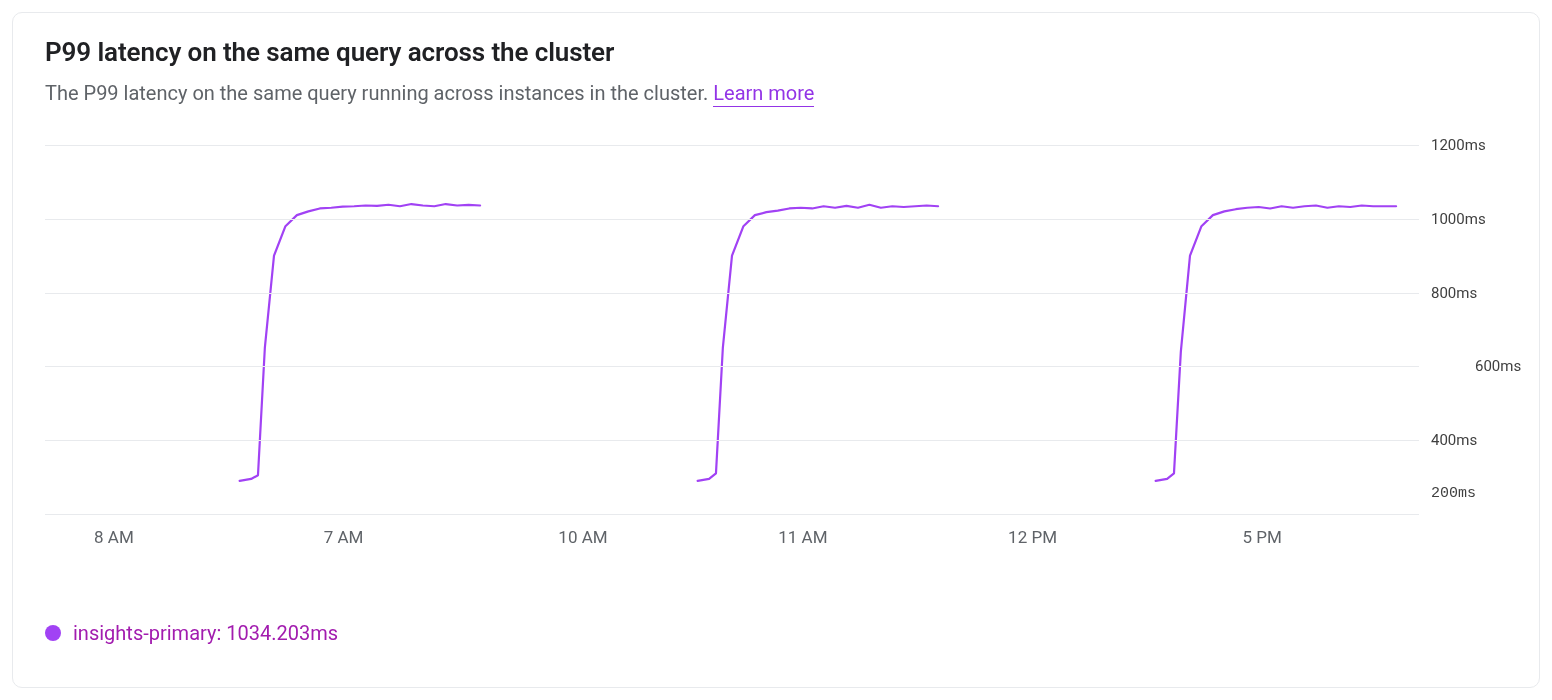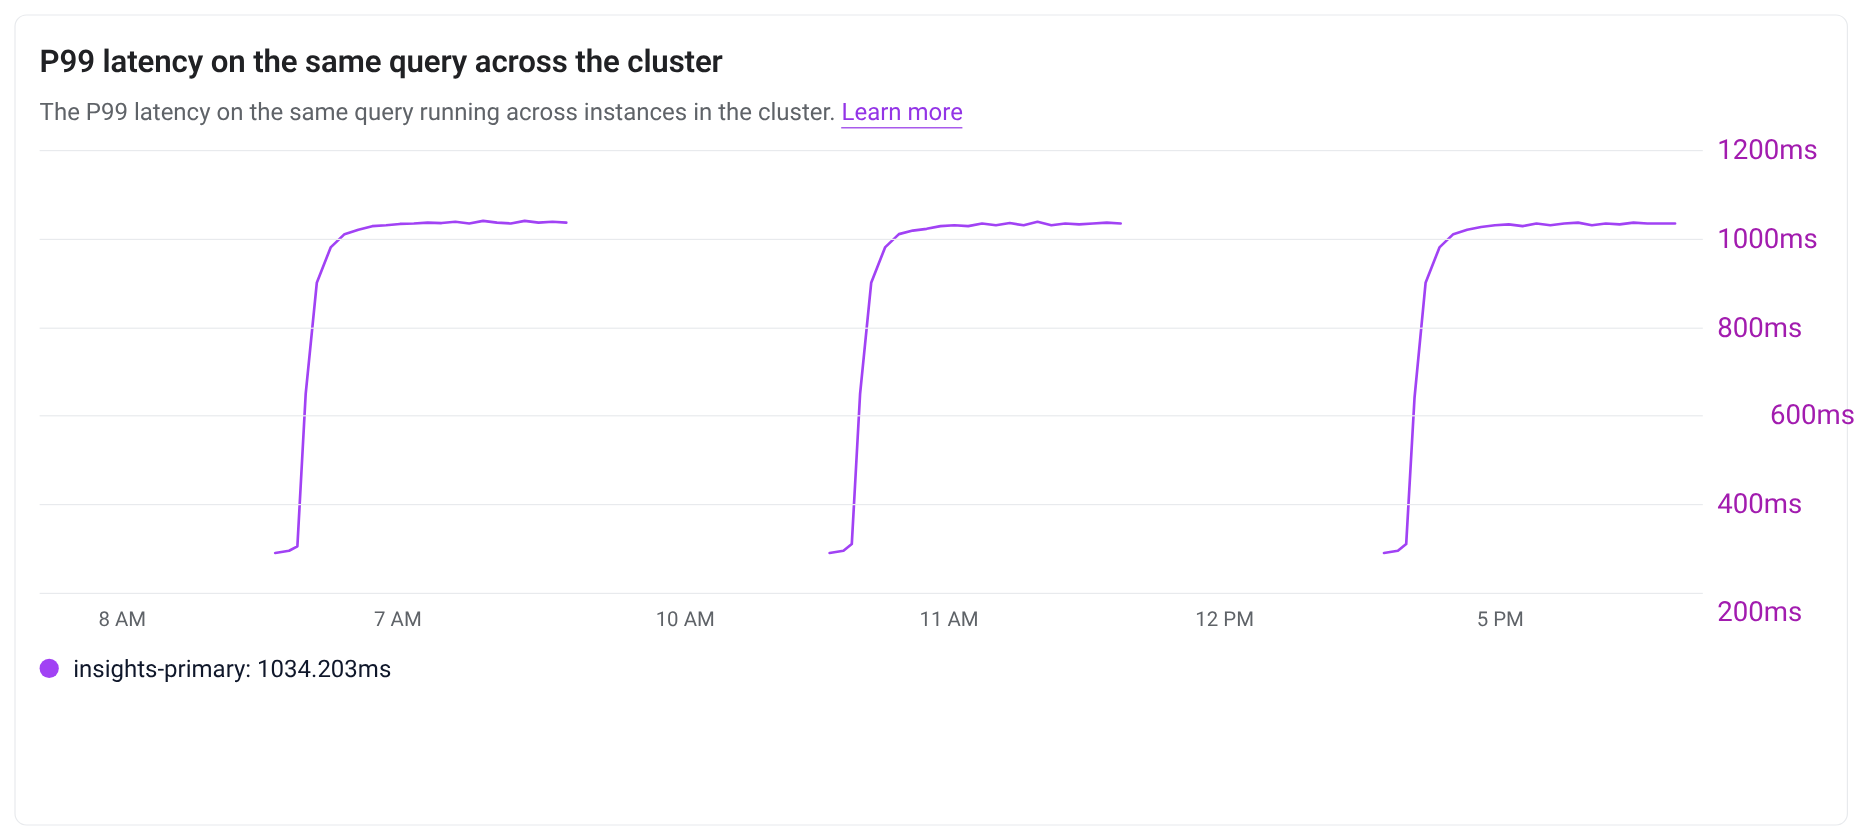--- a/index.html
+++ b/index.html
@@ -7,36 +7,36 @@
     margin: 0;
     padding: 0;
     font-family: -apple-system, BlinkMacSystemFont, "Segoe UI", Roboto, "Helvetica Neue", Arial, sans-serif;
     background: #fff;
     color: #202124;
   }
   .card {
     margin: 12px;
     border: 1px solid #e8eaed;
     border-radius: 10px;
-    padding: 24px 28px 18px 20px;
+    padding: 24px 28px 18px 32px;
     width: 1528px;
     height: 676px;
     position: relative;
   }
   .title {
     font-size: 26px;
     font-weight: 600;
     color: #202124;
     margin: 0 0 14px 0;
     letter-spacing: -0.1px;
   }
   .subtitle {
     font-size: 20px;
     color: #5f6368;
-    margin: 0 0 20px 0;
+    margin: 0 0 40px 0;
   }
   .learn-more {
     color: #9334e6;
     text-decoration: none;
     border-bottom: 1px solid #9334e6;
     padding-bottom: 1px;
     cursor: pointer;
   }
   .chart-wrap {
     position: relative;
@@ -52,22 +52,22 @@
   }
   .y-axis {
     width: 80px;
     height: 370px;
     position: relative;
     margin-left: 12px;
   }
   .y-tick-label {
     position: absolute;
     left: 0;
-    font-size: 23px;
-    color: #a21caf;
+    font-size: 15px;
+    color: #404040;
     transform: translateY(-50%);
     white-space: nowrap;
   }
   .gridline {
     position: absolute;
     left: 0;
     right: 0;
     height: 1px;
     background: #e8eaed;
   }
@@ -97,22 +97,23 @@
     fill: none;
     stroke: #a142f4;
     stroke-width: 2.2;
     stroke-linejoin: round;
     stroke-linecap: round;
   }
   .legend {
     display: flex;
     align-items: center;
     gap: 12px;
+    margin-top: 56px;
     font-size: 20px;
-    color: #0f172a;
+    color: #a21caf;
   }
   .legend-swatch {
     width: 16px;
     height: 16px;
     border-radius: 50%;
     background: #a142f4;
     display: inline-block;
   }
 </style>
 </head>
@@ -131,21 +132,21 @@
           <path d="M654.55,335.79 L666.03,333.94 L672.92,328.41 L679.81,202.95 L689.00,110.70 L700.48,81.18 L711.97,70.11 L723.45,67.16 L734.93,65.68 L746.42,63.47 L757.90,62.73 L769.38,63.47 L780.87,61.25 L792.35,62.73 L803.83,60.88 L815.32,62.73 L826.80,59.78 L838.28,62.73 L849.77,61.25 L861.25,61.99 L872.73,61.25 L884.22,60.52 L895.70,61.25" class="series-path"></path>
           <path d="M1113.88,335.79 L1125.37,333.94 L1132.26,328.41 L1139.15,206.64 L1148.33,110.70 L1159.82,81.18 L1171.30,70.11 L1182.78,66.42 L1194.27,64.21 L1205.75,62.73 L1217.23,61.99 L1228.72,63.47 L1240.20,61.25 L1251.68,62.73 L1263.17,61.25 L1274.65,60.52 L1286.13,62.73 L1297.62,61.25 L1309.10,61.99 L1320.58,60.52 L1332.07,61.25 L1343.55,61.25 L1355.03,61.25" class="series-path"></path>
         </svg>
     <div class="gridline" style="top: 295.2px;"></div>
         <div class="gridline" style="top: 221.4px;"></div>
         <div class="gridline" style="top: 147.6px;"></div>
         <div class="gridline" style="top: 73.8px;"></div>
         <div class="gridline" style="top: 0px;"></div>
       </div>
     <div class="y-axis" id="y-axis">
-        <div class="y-tick-label" style="top: 385px;">200ms</div>
+        <div class="y-tick-label" style="top: 348px; font-family: Liberation Mono, monospace;">200ms</div>
         <div class="y-tick-label" style="top: 295.2px;">400ms</div>
         <div class="y-tick-label" style="top: 221.4px; margin-left: 44px;">600ms</div>
         <div class="y-tick-label" style="top: 147.6px;">800ms</div>
         <div class="y-tick-label" style="top: 73.8px;">1000ms</div>
         <div class="y-tick-label" style="top: 0px;">1200ms</div>
       </div>
     <div class="x-axis" id="x-axis">
         <div class="x-tick-label" style="left: 68.9px;">8 AM</div>
         <div class="x-tick-label" style="left: 298.567px;">7 AM</div>
         <div class="x-tick-label" style="left: 538px;">10 AM</div>

